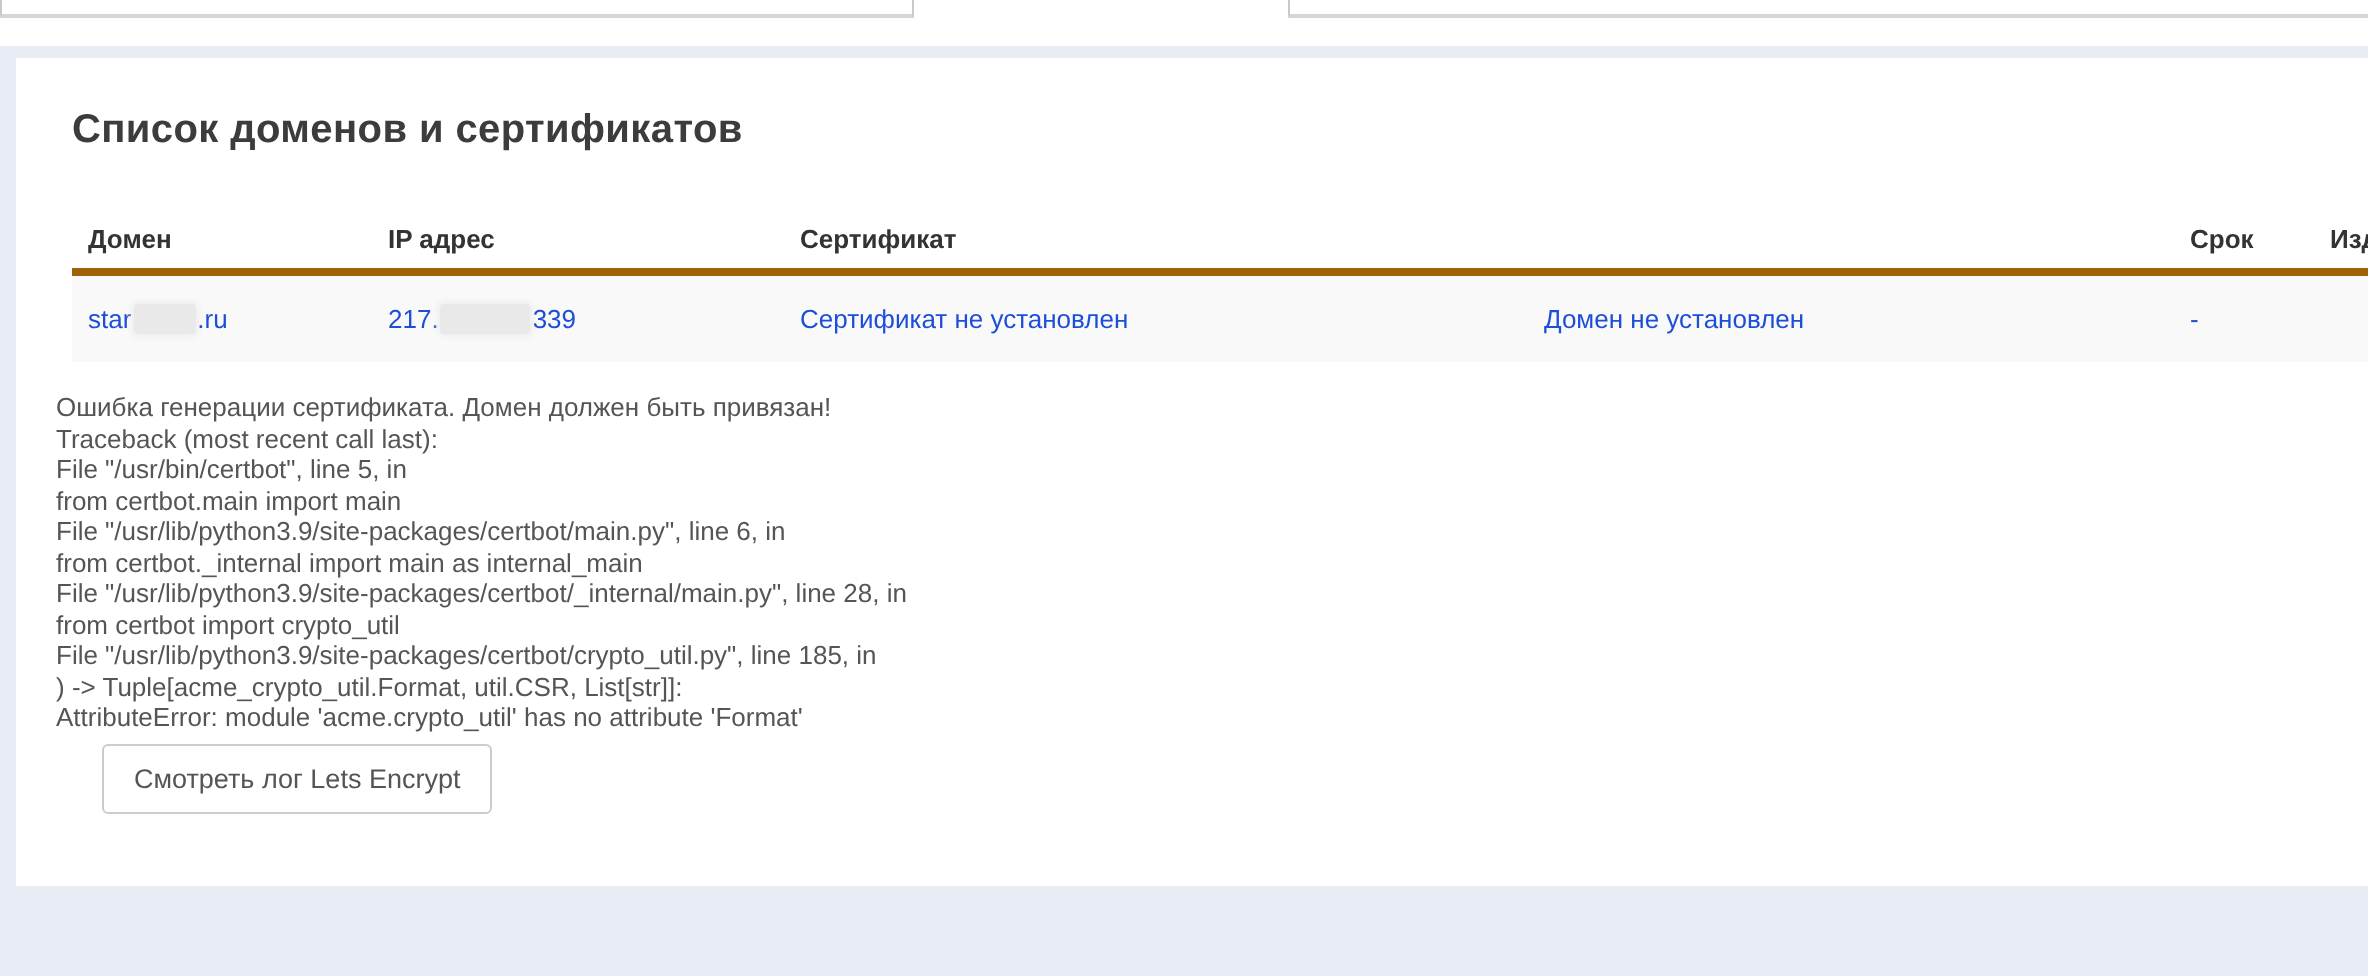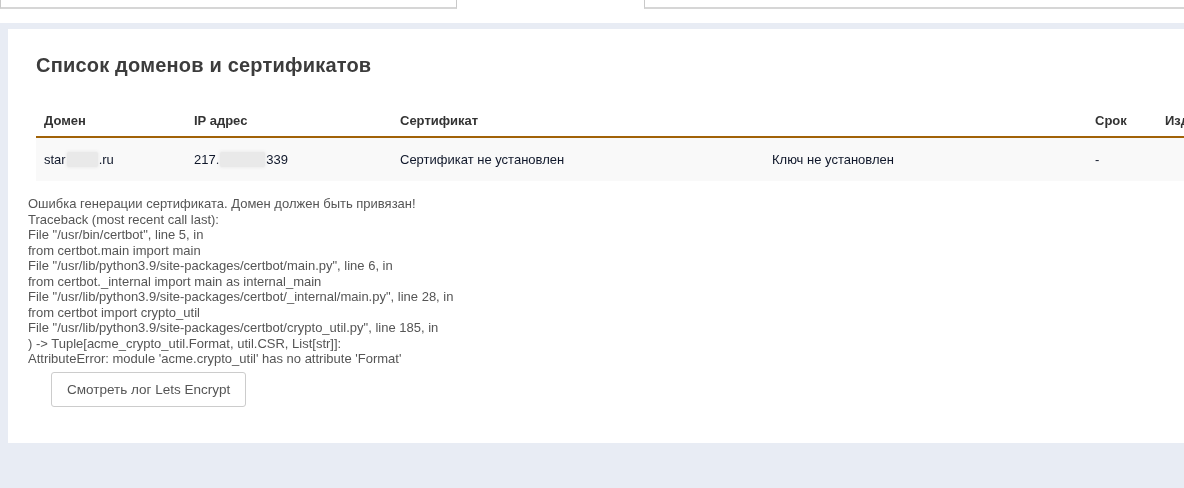--- a/index.html
+++ b/index.html
@@ -29,30 +29,30 @@
     position: absolute; top: 25px; left: 28px;
     font-size: 20px; font-weight: bold; color: #3c3c3c;
     letter-spacing: 0.2px;
   }
   
   .table {
     position: absolute; left: 28px; right: 0; top: 75px;
   }
   .thead {
     position: relative; height: 34px;
-    border-bottom: 2px solid #a16207;
+    border-bottom: 4px solid #a16207;
   }
   .trow {
     position: relative; height: 43px;
     background: #f9f9f9;
   }
   .cell {
     position: absolute; top: 0; bottom: 0;
     display: flex; align-items: center;
-    font-size: 13px; color: #0f172a; white-space: nowrap;
+    font-size: 13px; color: #1d4ed8; white-space: nowrap;
   }
   .thead .cell { font-weight: bold; color: #333333; font-size: 13px; }
   .c1 { left: 8px; }
   .c2 { left: 158px; }
   .c3 { left: 364px; }
   .c4 { left: 736px; }
   .c5 { left: 1027px; margin-left: 32px; }
   .c6 { left: 1129px; }
   .blur-box {
     display: inline-block; height: 15px; vertical-align: middle;
@@ -105,21 +105,21 @@
         <span>star</span>
           <span class="blur-box blur-domain"></span>
           <span>.ru</span>
       </div>
       <div class="cell c2">
         <span>217.</span>
           <span class="blur-box blur-ip"></span>
           <span>339</span>
       </div>
       <div class="cell c3">Сертификат не установлен</div>
-      <div class="cell c4">Ключ не установлен</div>
+      <div class="cell c4">Домен не установлен</div>
       <div class="cell c5">-</div>
       <div class="cell c6"></div>
     </div>
   </div>
 
   <div class="traceback">
     <div>Ошибка генерации сертификата. Домен должен быть привязан!</div>
     <div>Traceback (most recent call last):</div>
     <div>File "/usr/bin/certbot", line 5, in</div>
     <div>from certbot.main import main</div>

